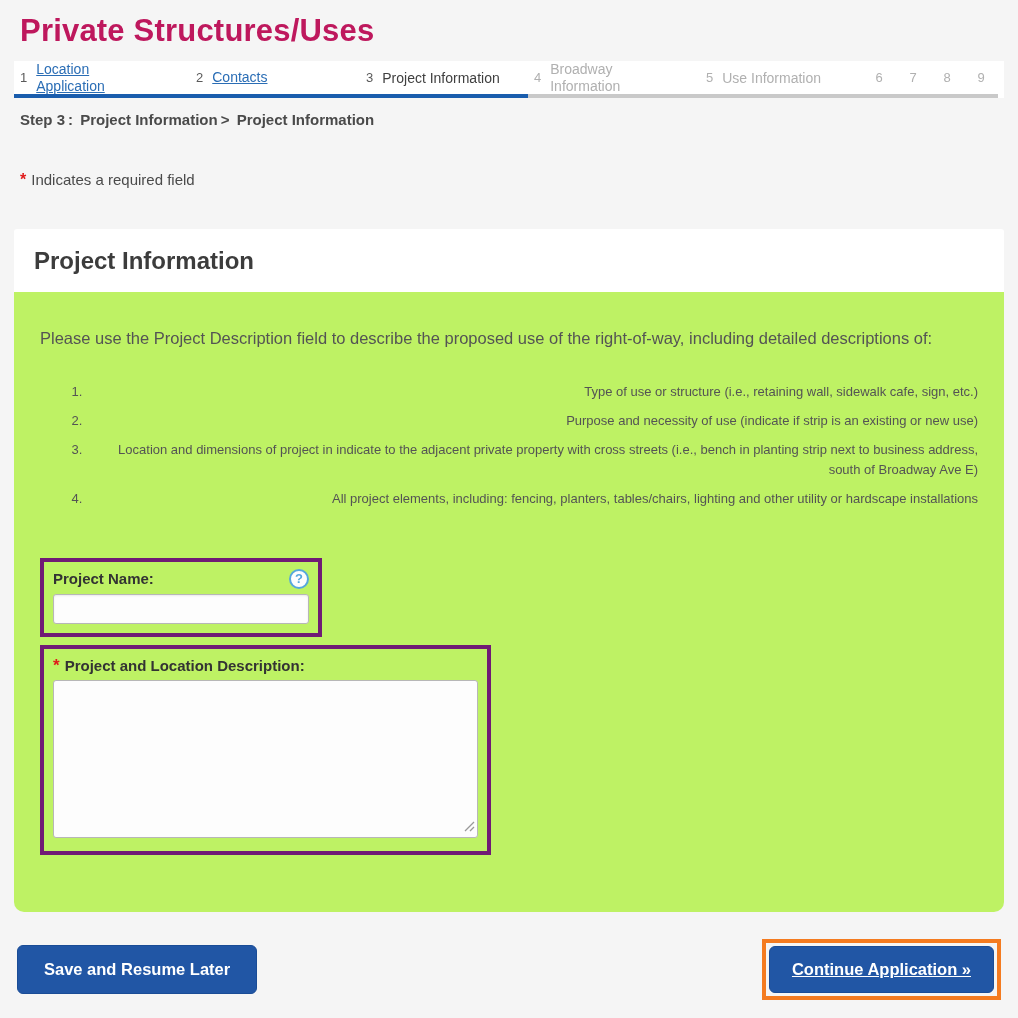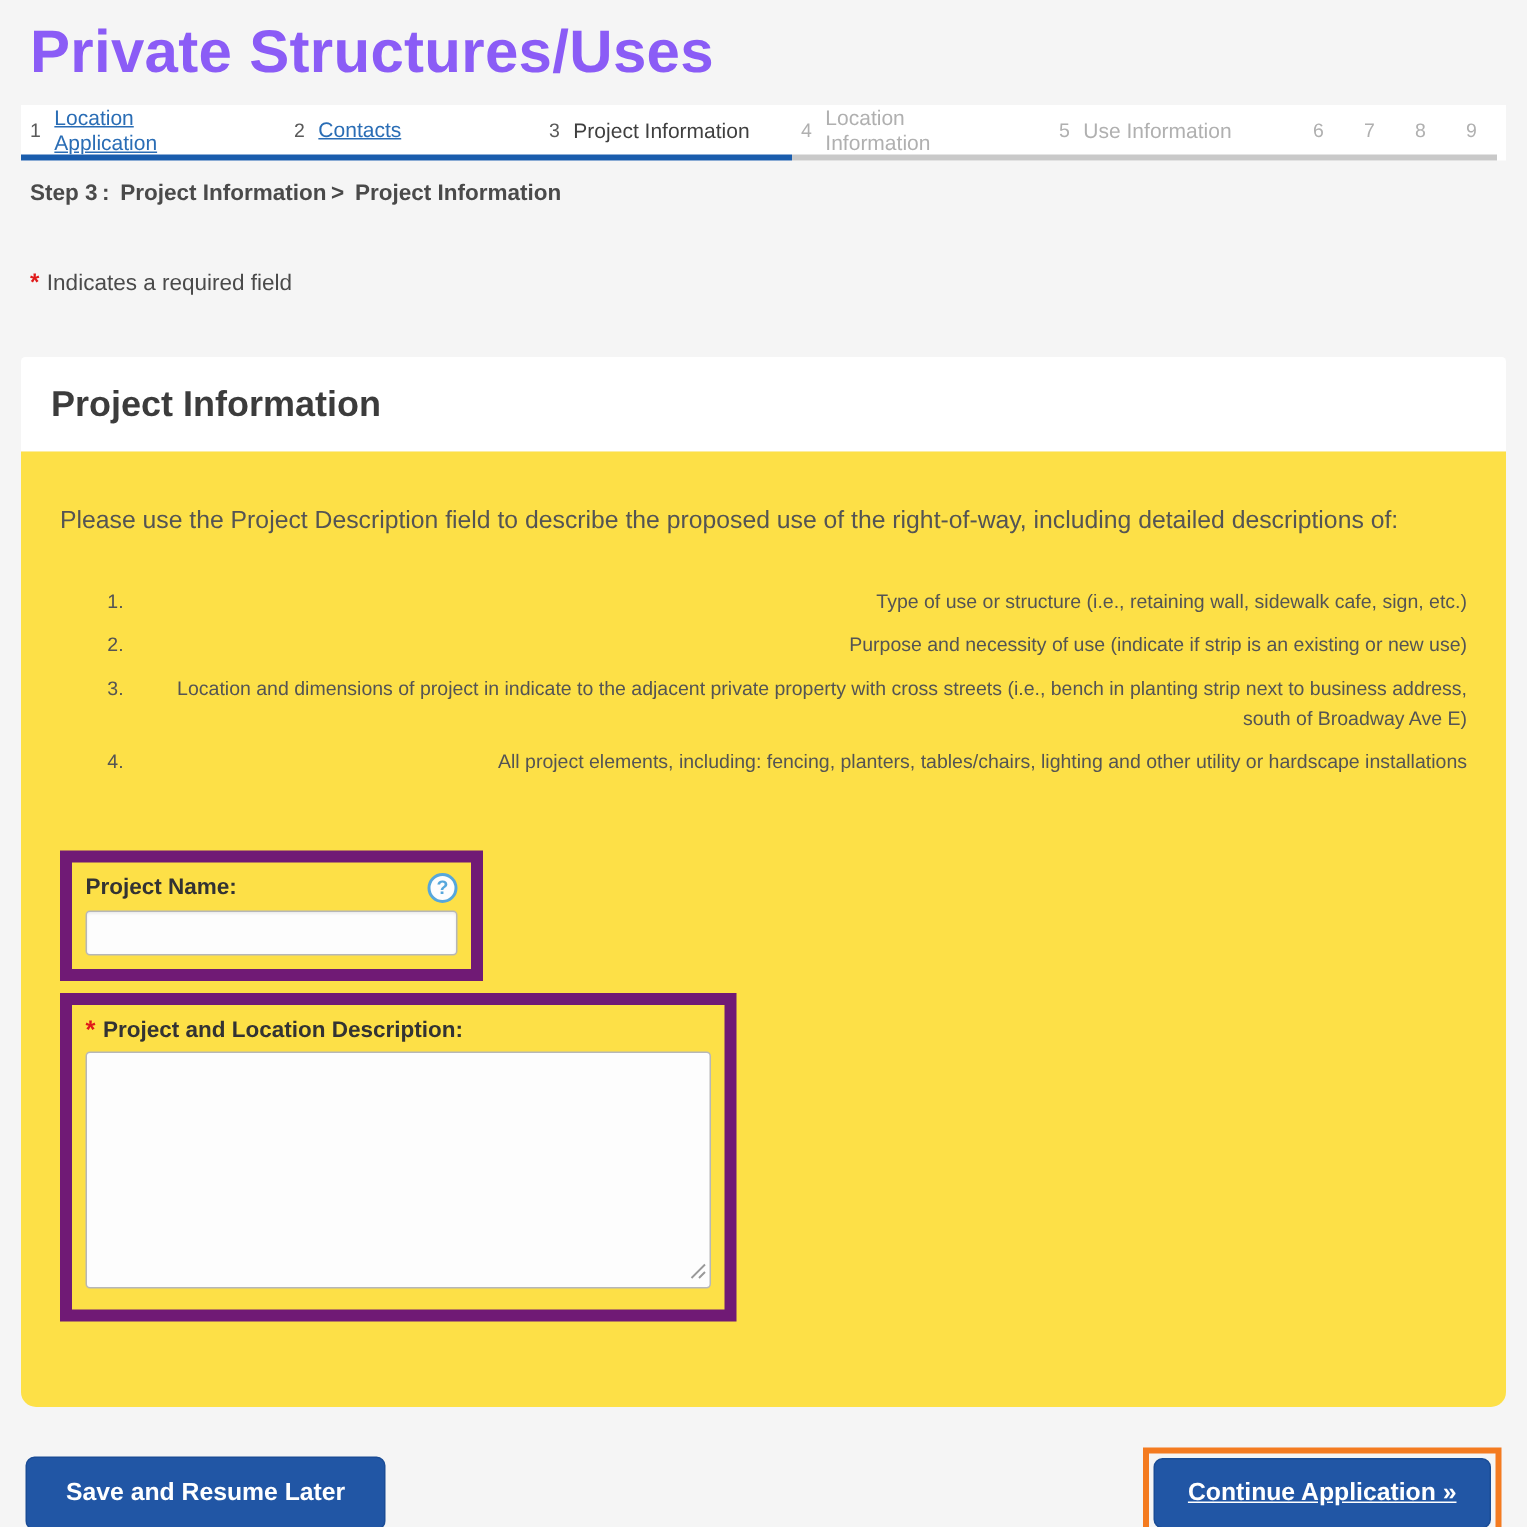--- a/index.html
+++ b/index.html
@@ -6,23 +6,23 @@
   html,body { width:1018px; height:1018px; }
   body {
     background:#f5f5f5;
     font-family:"Liberation Sans", sans-serif;
     color:#4f4f4f;
     overflow:hidden;
   }
   
   .page-title {
     margin:13px 0 0 20px;
-    font-size:40px;
+    font-size:31px;
     font-weight:bold;
-    color:#8b5cf6;
+    color:#be185d;
     letter-spacing:0.2px;
   }
   
   .stepnav {
     margin:12px 0 0 14px;
     width:990px;
     background:#ffffff;
     display:flex;
     align-items:stretch;
   }
@@ -68,42 +68,42 @@
   .panel-header {
     background:#ffffff;
     height:63px;
     display:flex;
     align-items:center;
     padding-left:20px;
     border-radius:3px 3px 0 0;
   }
   .panel-header h2 { font-size:24px; font-weight:bold; color:#3c3c3c; }
   .panel-body {
-    background:#fde047;
+    background:#bef264;
     border-radius:0 0 10px 10px;
     padding:30px 26px 57px 26px;
     min-height:614px;
   }
   .intro {
     font-size:16.5px;
     line-height:2.05;
     color:#545454;
     max-width:930px;
   }
   ol.instructions {
     margin:26px 0 0 0;
     padding-left:46px;
     font-size:13px;
     color:#545454;
     text-align:right;
   }
   ol.instructions li { margin-bottom:9px; line-height:1.55; padding-left:2px; }
   
   .field-box {
-    border:8px solid #701a75;
+    border:4px solid #701a75;
     padding:7px 9px 9px 9px;
   }
   .name-box { margin-top:48px; width:282px; }
   .desc-box { margin-top:8px; width:451px; }
   .label-row {
     display:flex;
     align-items:center;
     justify-content:space-between;
     margin-bottom:5px;
   }
@@ -182,21 +182,21 @@
     <div class="step link">
       <span class="step-num">2</span>
       <span class="step-label">Contacts</span>
     </div>
     <div class="step active">
       <span class="step-num">3</span>
       <span class="step-label">Project Information</span>
     </div>
     <div class="step upcoming">
       <span class="step-num">4</span>
-      <span class="step-label">Location Information</span>
+      <span class="step-label">Broadway Information</span>
     </div>
     <div class="step upcoming">
       <span class="step-num">5</span>
       <span class="step-label">Use Information</span>
     </div>
     <div class="step upcoming numonly">
       <span class="step-num">6</span>
     </div>
     <div class="step upcoming numonly">
       <span class="step-num">7</span>

